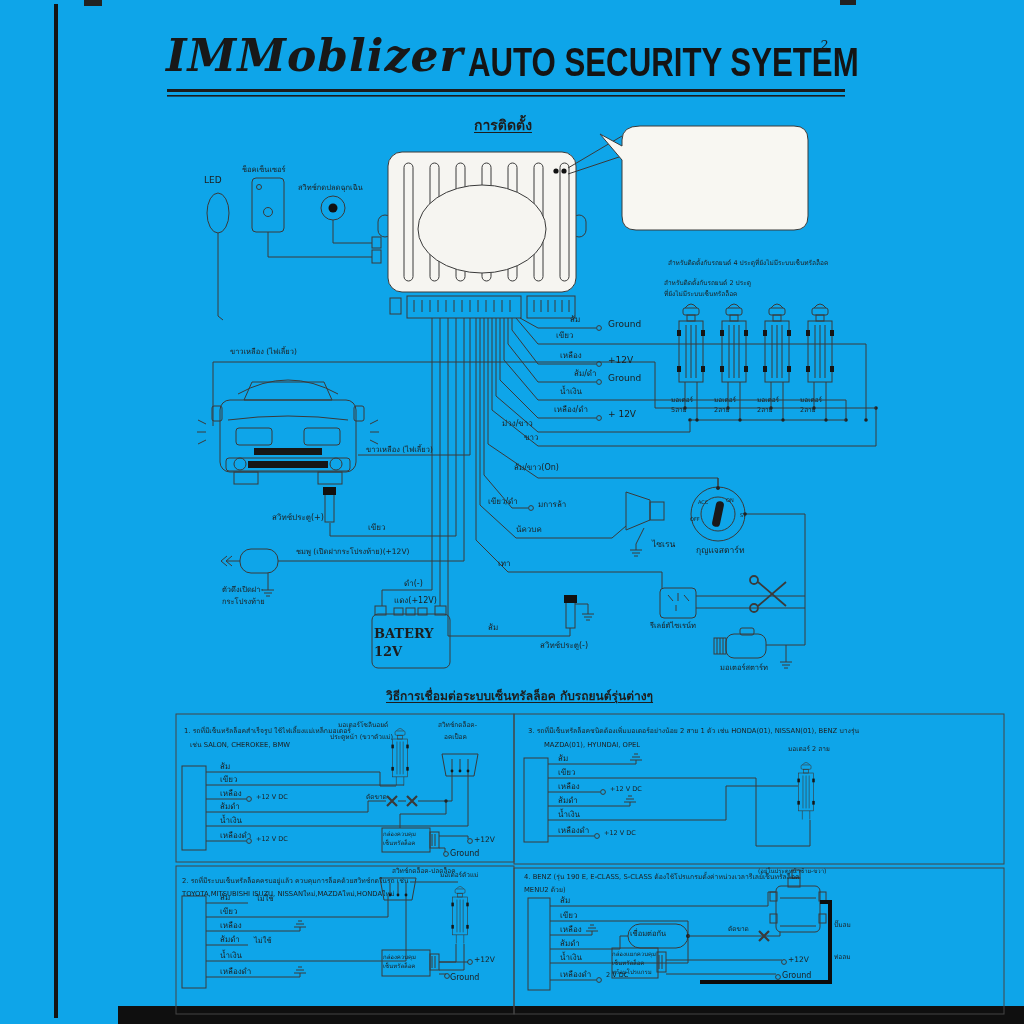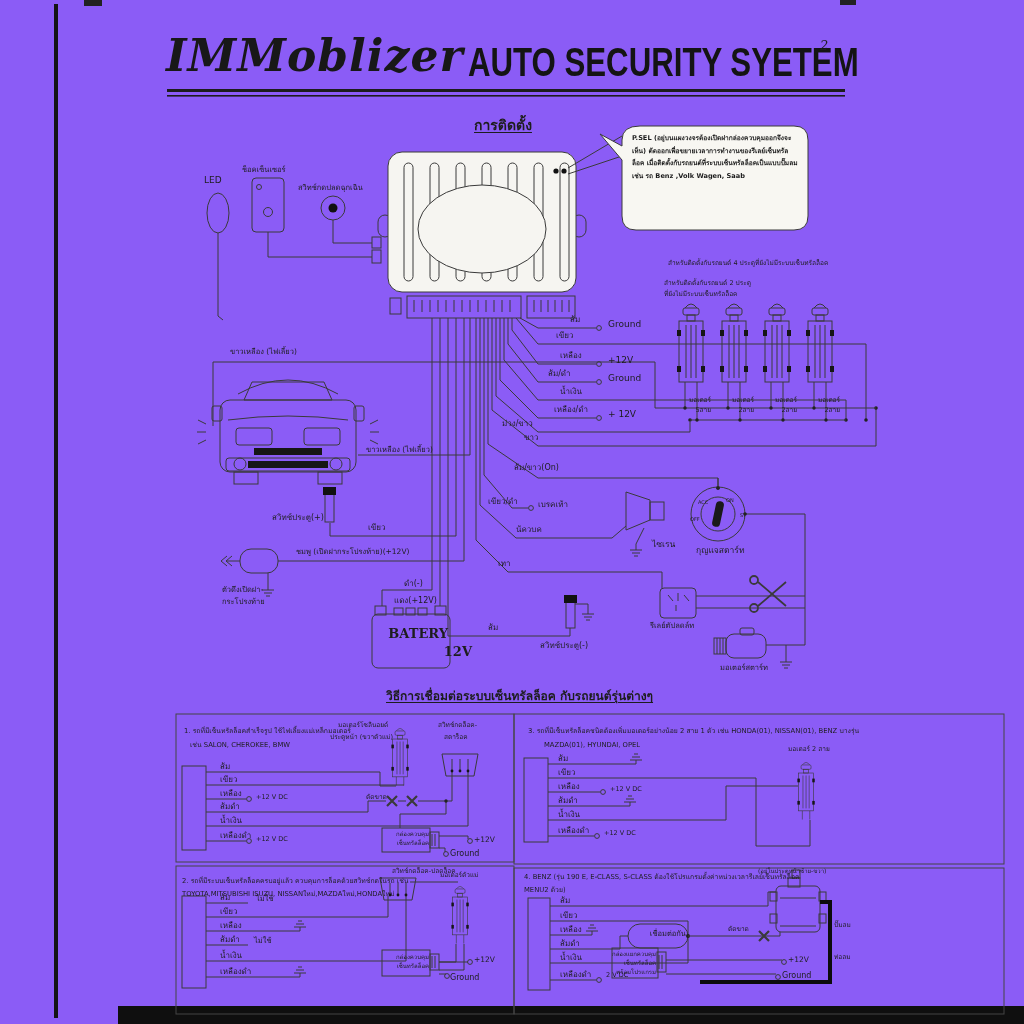--- a/index.html
+++ b/index.html
@@ -1,22 +1,22 @@
 <!DOCTYPE html>
 <html><head>
 <meta charset="utf-8">
 <style>
   html,body{margin:0;padding:0;background:#ffffff}
-  #page{position:relative;width:1024px;height:1024px;background:#8b5cf6;overflow:hidden;
+  #page{position:relative;width:1024px;height:1024px;background:#0ea5e9;overflow:hidden;
         font-family:"DejaVu Sans",sans-serif;color:#1e1e1e}
   svg{position:absolute;left:0;top:0}
   .lbl{position:absolute;font:8px "DejaVu Sans",sans-serif;color:#1d1d1d;white-space:nowrap;line-height:1.1}
   .s9{font-size:9px}.s85{font-size:8.5px}.s7{font-size:7.5px}.s68{font-size:6.8px}
   .s65{font-size:6.5px}.s6{font-size:6px}
-  .b{font-weight:normal}.ctr{text-align:right}.u{text-decoration:underline;text-underline-offset:2px}
+  .b{font-weight:normal}.ctr{text-align:left}.u{text-decoration:underline;text-underline-offset:2px}
   .brand{font:italic bold 44px "DejaVu Serif",serif;letter-spacing:1px;color:#181818}
   .mtitle{font:bold 40px "Liberation Sans",sans-serif;transform:scaleX(0.78);transform-origin:left center;
           letter-spacing:0px;color:#141414}
   .pnum{font:italic 13px "DejaVu Serif",serif}
   .psel{font-size:6.6px;font-weight:bold;line-height:12.6px;white-space:normal}
   .batt{font:bold 13px "DejaVu Serif",serif}
   .head2{font-size:14px;font-weight:bold}
   .sect{font-size:12px;font-weight:bold}
 </style>
 </head>
@@ -351,59 +351,58 @@
     <path d="M666,974 H776"></path>
         <use href="#term" transform="translate(778,977)"></use>
   </g>
 </svg>
 
 <div class="lbl brand" style="left:166px;top:30px">IMMoblizer</div>
 <div class="lbl mtitle" style="left:468px;top:40px">AUTO SECURITY SYETEM</div>
 <div class="lbl pnum" style="left:820px;top:38px">2</div>
 
 <div class="lbl head2 u" style="left:474px;top:118px">การติดตั้ง</div>
-<div class="lbl psel" style="left:632px;top:132px;width:166px">P.SEL (อยู่บนแผงวงจรต้องเปิดฝากล่องควบคุมออกจึงจะเห็น) ตัดออกเพื่อขยายเวลาการทำงานของรีเลย์เซ็นทรัลล็อค เมื่อติดตั้งกับรถยนต์ที่ระบบเซ็นทรัลล็อคเป็นแบบปั๊มลม เช่น รถ Benz ,Volk Wagen, Saab</div>
 
 <div class="lbl s9 b" style="left:204px;top:176px">LED</div>
 <div class="lbl s7" style="left:242px;top:166px">ช็อคเซ็นเซอร์</div>
 <div class="lbl s7" style="left:298px;top:184px">สวิทช์กดปลดฉุกเฉิน</div>
 <div class="lbl s7" style="left:230px;top:348px">ขาวเหลือง (ไฟเลี้ยว)</div>
 <div class="lbl s7" style="left:366px;top:446px">ขาวเหลือง (ไฟเลี้ยว)</div>
 
 <div class="lbl" style="left:570px;top:316px">ส้ม</div>
 <div class="lbl s9 b" style="left:608px;top:320px">Ground</div>
 <div class="lbl" style="left:556px;top:332px">เขียว</div>
 <div class="lbl" style="left:560px;top:352px">เหลือง</div>
 <div class="lbl s9 b" style="left:608px;top:356px">+12V</div>
-<div class="lbl" style="left:548px;top:370px">ส้ม/ดำ</div>
+<div class="lbl" style="left:574px;top:370px">ส้ม/ดำ</div>
 <div class="lbl s9 b" style="left:608px;top:374px">Ground</div>
 <div class="lbl" style="left:560px;top:388px">น้ำเงิน</div>
 <div class="lbl" style="left:554px;top:406px">เหลือง/ดำ</div>
 <div class="lbl s9 b" style="left:608px;top:410px">+ 12V</div>
 <div class="lbl" style="left:502px;top:420px">ม่วง/ขาว</div>
 <div class="lbl" style="left:524px;top:434px">ขาว</div>
 <div class="lbl" style="left:514px;top:464px">ส้ม/ขาว(On)</div>
 <div class="lbl" style="left:488px;top:498px">เขียว/ดำ</div>
-<div class="lbl" style="left:538px;top:501px">เบรคเท้า</div>
+<div class="lbl" style="left:538px;top:501px">มการล้า</div>
 <div class="lbl" style="left:516px;top:526px">น้ควบค</div>
 <div class="lbl" style="left:498px;top:560px">เทา</div>
 <div class="lbl" style="left:404px;top:580px">ดำ(-)</div>
 <div class="lbl" style="left:394px;top:597px">แดง(+12V)</div>
 <div class="lbl" style="left:488px;top:624px">ส้ม</div>
 <div class="lbl" style="left:540px;top:642px">สวิทช์ประตู(-)</div>
 <div class="lbl" style="left:272px;top:514px">สวิทช์ประตู(+)</div>
 <div class="lbl" style="left:368px;top:524px">เขียว</div>
 <div class="lbl s7" style="left:296px;top:548px">ชมพู (เปิดฝากระโปรงท้าย)(+12V)</div>
 <div class="lbl s7" style="left:222px;top:586px">ตัวดึงเปิดฝา-</div>
 <div class="lbl s7" style="left:222px;top:598px">กระโปรงท้าย</div>
 <div class="lbl batt ctr" style="left:374px;top:626px;width:74px">BATERY</div>
 <div class="lbl batt ctr" style="left:374px;top:644px;width:98px">12V</div>
 <div class="lbl s85" style="left:652px;top:540px">ไซเรน</div>
 <div class="lbl s85" style="left:696px;top:546px">กุญแจสตาร์ท</div>
-<div class="lbl s7" style="left:650px;top:622px">รีเลย์ตัปลดล์ท</div>
+<div class="lbl s7" style="left:650px;top:622px">รีเลย์ตัไซเรน์ท</div>
 <div class="lbl s7" style="left:720px;top:664px">มอเตอร์สตาร์ท</div>
 <div class="lbl s65" style="left:668px;top:260px">สำหรับติดตั้งกับรถยนต์ 4 ประตูที่ยังไม่มีระบบเซ็นทรัลล็อค</div>
 <div class="lbl s65" style="left:664px;top:280px">สำหรับติดตั้งกับรถยนต์ 2 ประตู</div>
 <div class="lbl s65" style="left:664px;top:291px">ที่ยังไม่มีระบบเซ็นทรัลล็อค</div>
 <div class="lbl s65 ctr" style="left:671px;top:397px;width:40px">มอเตอร์</div>
 <div class="lbl s65 ctr" style="left:671px;top:407px;width:40px">5สาย</div>
 <div class="lbl s65 ctr" style="left:714px;top:397px;width:40px">มอเตอร์</div>
 <div class="lbl s65 ctr" style="left:714px;top:407px;width:40px">2สาย</div>
 <div class="lbl s65 ctr" style="left:757px;top:397px;width:40px">มอเตอร์</div>
 <div class="lbl s65 ctr" style="left:757px;top:407px;width:40px">2สาย</div>
@@ -419,21 +418,21 @@
 <div class="lbl" style="left:220px;top:790px">เหลือง</div>
 <div class="lbl b" style="left:220px;top:803px">ส้มดำ</div>
 <div class="lbl b" style="left:220px;top:817px">น้ำเงิน</div>
 <div class="lbl" style="left:220px;top:832px">เหลืองดำ</div>
 <div class="lbl s65" style="left:256px;top:794px">+12 V DC</div>
 <div class="lbl s65" style="left:256px;top:836px">+12 V DC</div>
 <div class="lbl s65" style="left:338px;top:722px">มอเตอร์โซลินอยด์</div>
 <div class="lbl s65" style="left:330px;top:734px">ประตูหน้า (ขวาตัวแม่)</div>
 <div class="lbl s65 b" style="left:366px;top:794px">ตัดขาด</div>
 <div class="lbl s65" style="left:438px;top:722px">สวิทช์กดล็อค-</div>
-<div class="lbl s65" style="left:444px;top:734px">สตาร็อค</div>
+<div class="lbl s65" style="left:444px;top:734px">อคเป็อค</div>
 <div class="lbl s6 ctr" style="left:383px;top:831px;width:46px">กล่องควบคุม</div>
 <div class="lbl s6 ctr" style="left:383px;top:840px;width:46px">เซ็นทรัลล็อค</div>
 <div class="lbl s7" style="left:474px;top:836px">+12V</div>
 <div class="lbl b" style="left:450px;top:850px">Ground</div>
 
 <div class="lbl s68" style="left:182px;top:878px">2. รถที่มีระบบเซ็นทรัลล็อคครบอยู่แล้ว ควบคุมการล็อคด้วยสวิทช์กดในรถ เช่น</div>
 <div class="lbl s68 b" style="left:182px;top:891px">TOYOTA,MITSUBISHI ISUZU, NISSANใหม่,MAZDAใหม่,HONDAใหม่</div>
 <div class="lbl" style="left:220px;top:894px">ส้ม</div>
 <div class="lbl" style="left:220px;top:908px">เขียว</div>
 <div class="lbl" style="left:220px;top:922px">เหลือง</div>

